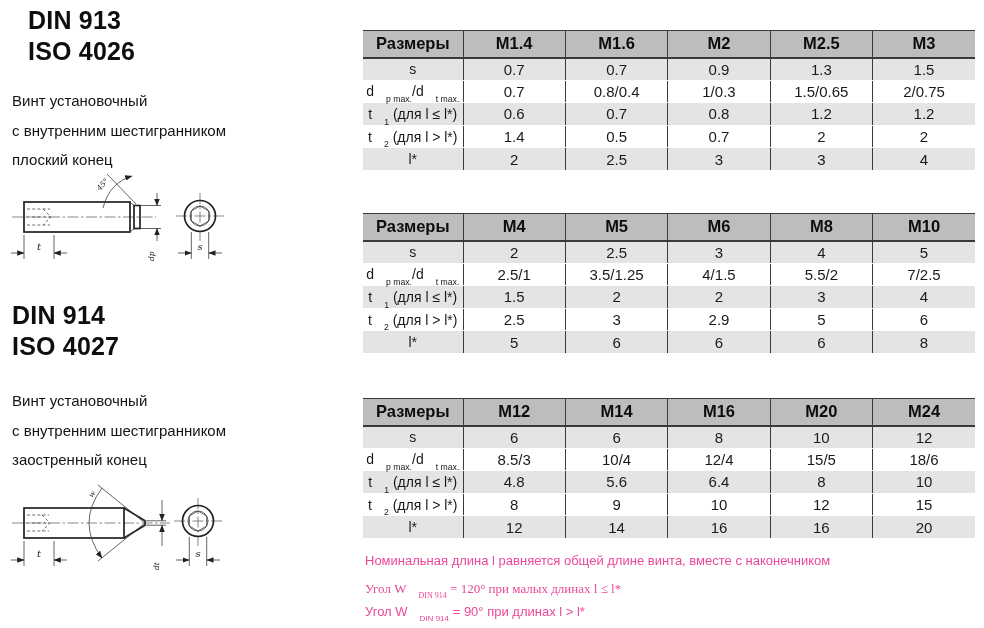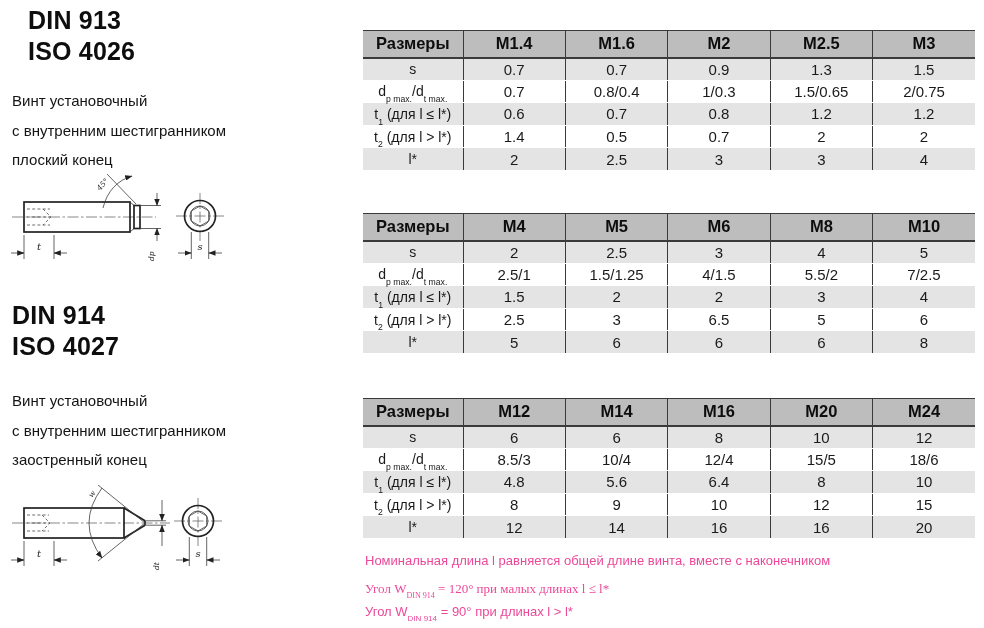--- a/index.html
+++ b/index.html
@@ -24,21 +24,21 @@
   table.dim thead th {
     background:var(--header-bg,#bdbdbd);
     font-size:16.5px; font-weight:700; height:27px; color:#0d0d0d;
     border-top:1.6px solid var(--table-border,#3a3a3a);
     border-bottom:2.4px solid var(--table-border,#3a3a3a);
   }
   table.dim tbody td { font-size:15px; height:22.6px; border-bottom:1.4px solid #ffffff; color:#1a1a1a; }
   table.dim tbody td.label-col { font-size:14px; }
   table.dim tbody tr.shaded { background:var(--row-alt-bg,#e4e4e4); }
   table.dim tbody tr.plain { background:#ffffff; }
-  sub.subscript, .note sub { font-size:0.62em; position:relative; bottom:-0.22em; line-height:0; }
+  sub.subscript, .note sub { font-size:0.62em; position:relative; bottom:-0.22em; line-height:0;margin-left:12px; }
 
   .note { font-size:13px; color:#ec4899; white-space:nowrap; }
 
   svg .thick { stroke:#222; stroke-width:1.7; fill:none; }
   svg .thin  { stroke:#3c3c3c; stroke-width:0.8; fill:none; }
   svg .hidden-line { stroke:#4a4a4a; stroke-width:0.8; fill:none; stroke-dasharray:3 2.2; }
   svg .centerline  { stroke:#555; stroke-width:0.7; fill:none; stroke-dasharray:11 2.5 2.5 2.5; }
   svg text.dim-label { font-family:"DejaVu Serif", serif; font-style:italic; font-size:10px; fill:#1c1c1c; }
   svg text.dim-label-sm { font-family:"DejaVu Serif", serif; font-style:italic; font-size:7.5px; fill:#1c1c1c; }
 </style>
@@ -262,38 +262,38 @@
           <td class="label-col"><span>s</span></td>
           <td>2</td>
           <td>2.5</td>
           <td>3</td>
           <td>4</td>
           <td>5</td>
         </tr>
         <tr class="plain">
           <td class="label-col"><span>d</span><sub class="subscript">p max.</sub><span>/d</span><sub class="subscript">t max.</sub></td>
           <td>2.5/1</td>
-          <td>1.5/1.25</td>
+          <td>3.5/1.25</td>
           <td>4/1.5</td>
           <td>5.5/2</td>
           <td>7/2.5</td>
         </tr>
         <tr class="shaded">
           <td class="label-col"><span>t</span><sub class="subscript">1</sub><span> (для l ≤ l*)</span></td>
           <td>1.5</td>
           <td>2</td>
           <td>2</td>
           <td>3</td>
           <td>4</td>
         </tr>
         <tr class="plain">
           <td class="label-col"><span>t</span><sub class="subscript">2</sub><span> (для l &gt; l*)</span></td>
           <td>2.5</td>
           <td>3</td>
-          <td>6.5</td>
+          <td>2.9</td>
           <td>5</td>
           <td>6</td>
         </tr>
         <tr class="shaded">
           <td class="label-col"><span>l*</span></td>
           <td>5</td>
           <td>6</td>
           <td>6</td>
           <td>6</td>
           <td>8</td>

